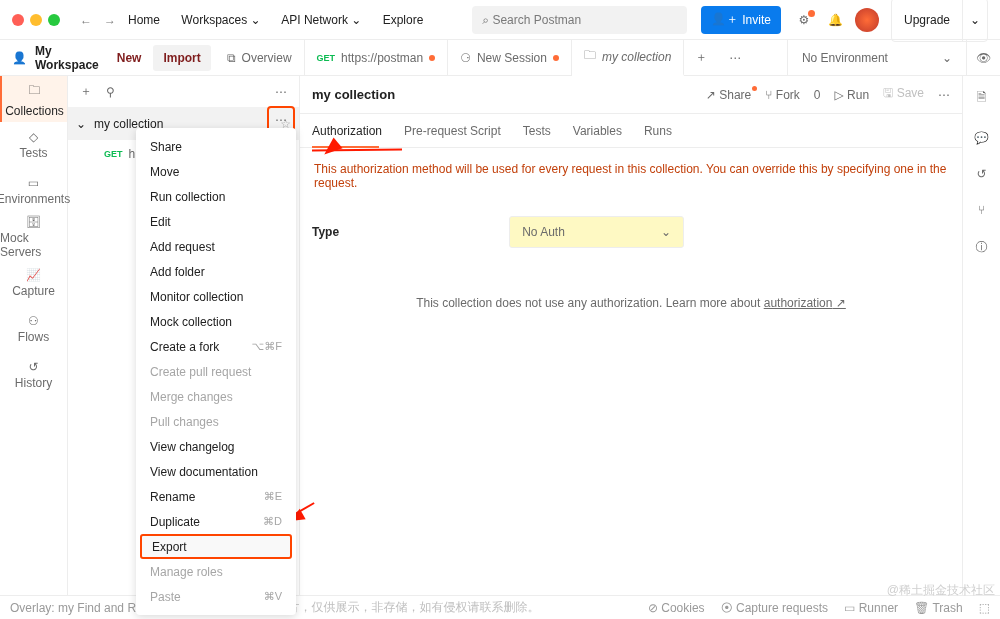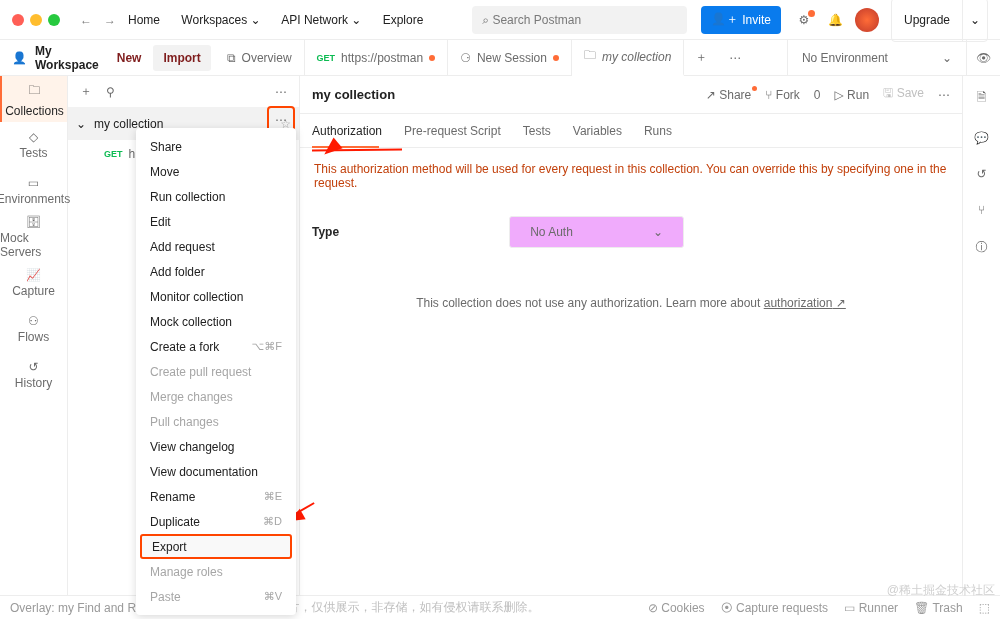--- a/index.html
+++ b/index.html
@@ -55,21 +55,21 @@
 .mh-actions .od::after{content:"";width:5px;height:5px;background:#ff6c37;border-radius:50%;position:absolute;top:-2px;right:-6px;}
 .rightrail{width:38px;border-left:1px solid #ededed;display:flex;flex-direction:column;align-items:center;gap:22px;padding-top:12px;color:#6b6b6b;}
 .subtabs{display:flex;gap:22px;padding:0 12px;height:34px;align-items:center;border-bottom:1px solid #ededed;color:#6b6b6b;position:relative;}
 .subtabs .st{cursor:pointer;}
 .subtabs .st.active{color:#262626;}
 .subtabs .underline{position:absolute;bottom:-1px;left:12px;width:67px;height:2px;background:#ff6c37;}
 .redline{position:absolute;left:12px;bottom:-4px;width:90px;height:2px;background:#ff1a00;transform:rotate(-0.5deg);}
 .notice{padding:14px;color:#c2410c;}
 .typerow{display:flex;align-items:center;padding:12px;gap:170px;}
 .typerow label{font-weight:600;color:#262626;}
-.dropdown{width:175px;height:32px;border:1px solid #ededed;background:#f0abfc;border-radius:3px;display:flex;align-items:center;justify-content:space-between;padding:0 20px;color:#6b6b6b;}
+.dropdown{width:175px;height:32px;border:1px solid #ededed;background:#fef9c3;border-radius:3px;display:flex;align-items:center;justify-content:space-between;padding:0 12px;color:#6b6b6b;}
 .authinfo{text-align:center;color:#6b6b6b;margin-top:36px;}
 .authinfo a{color:#6b6b6b;text-decoration:underline;}
 .footer{height:24px;border-top:1px solid #ededed;display:flex;align-items:center;padding:0 10px;gap:18px;color:#9a9a9a;font-size:11px;}
 .footer .cn{color:#bfbfbf;}
 .footer .r{margin-left:auto;display:flex;gap:16px;}
 .arrow{position:absolute;pointer-events:none;}
 .arrow.a1{left:316px;top:144px;width:0;height:0;border:7px solid transparent;border-right:18px solid #ff1a00;transform:rotate(-40deg);}
 .arrow.a2{left:284px;top:495px;width:30px;height:30px;}
 .arrow.a2::before{content:"";position:absolute;width:28px;height:2px;background:#ff1a00;transform:rotate(-30deg);left:4px;top:14px;}
 .arrow.a2::after{content:"";position:absolute;left:0;top:18px;border:6px solid transparent;border-right:14px solid #ff1a00;transform:rotate(-30deg);}

